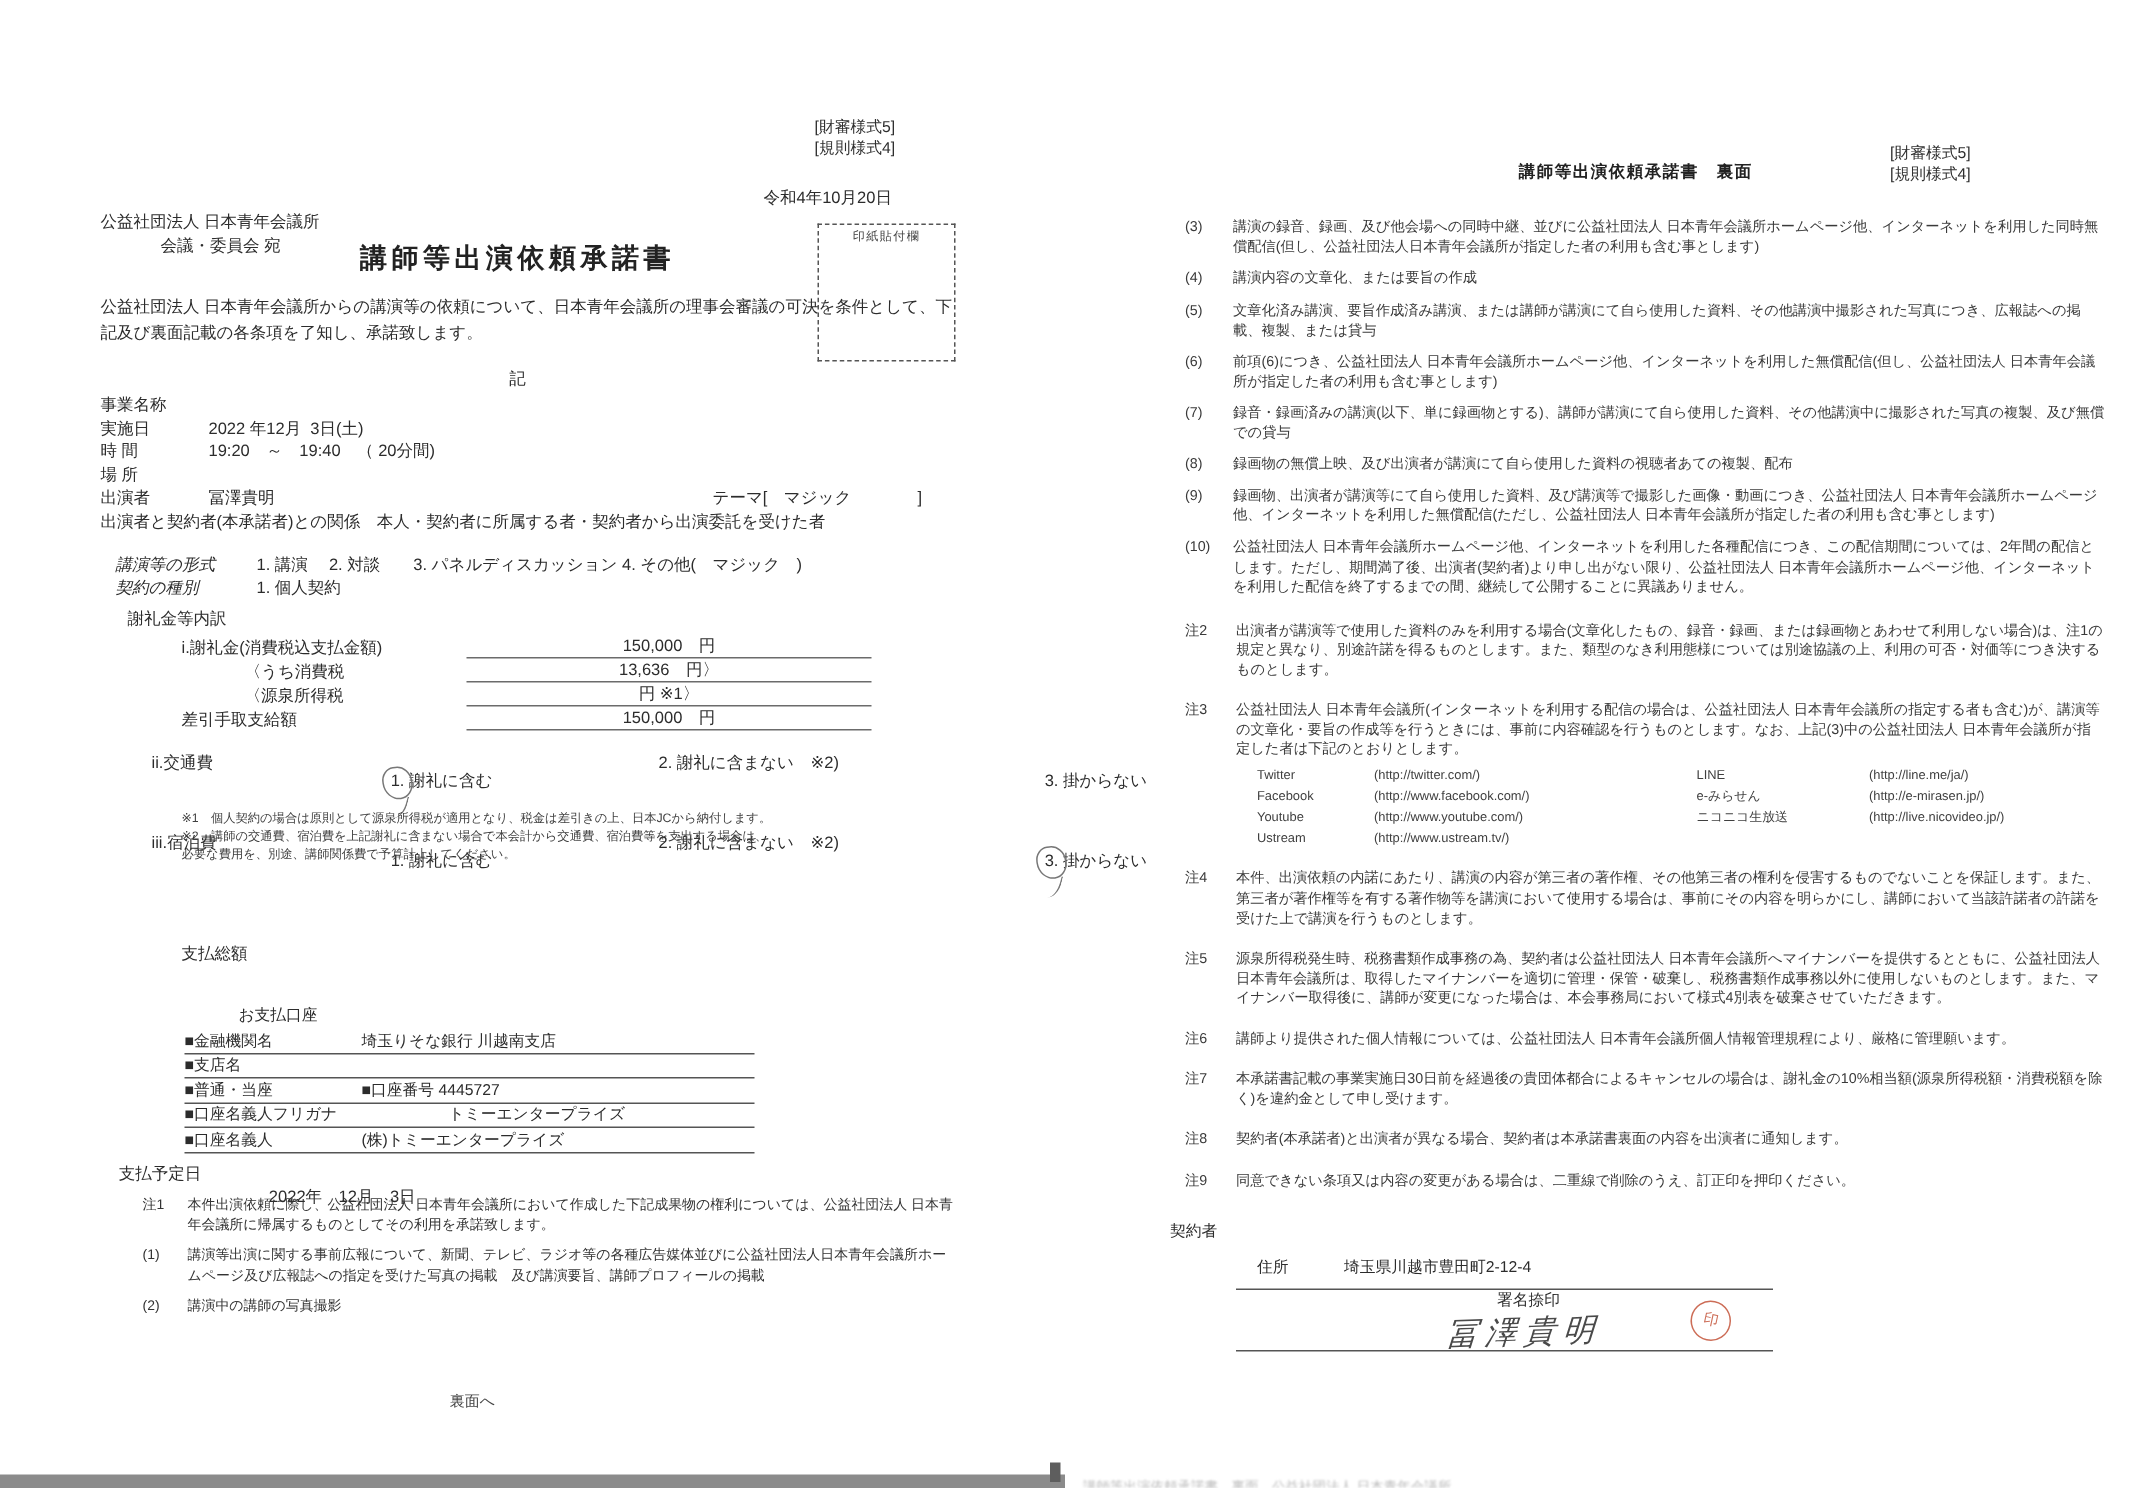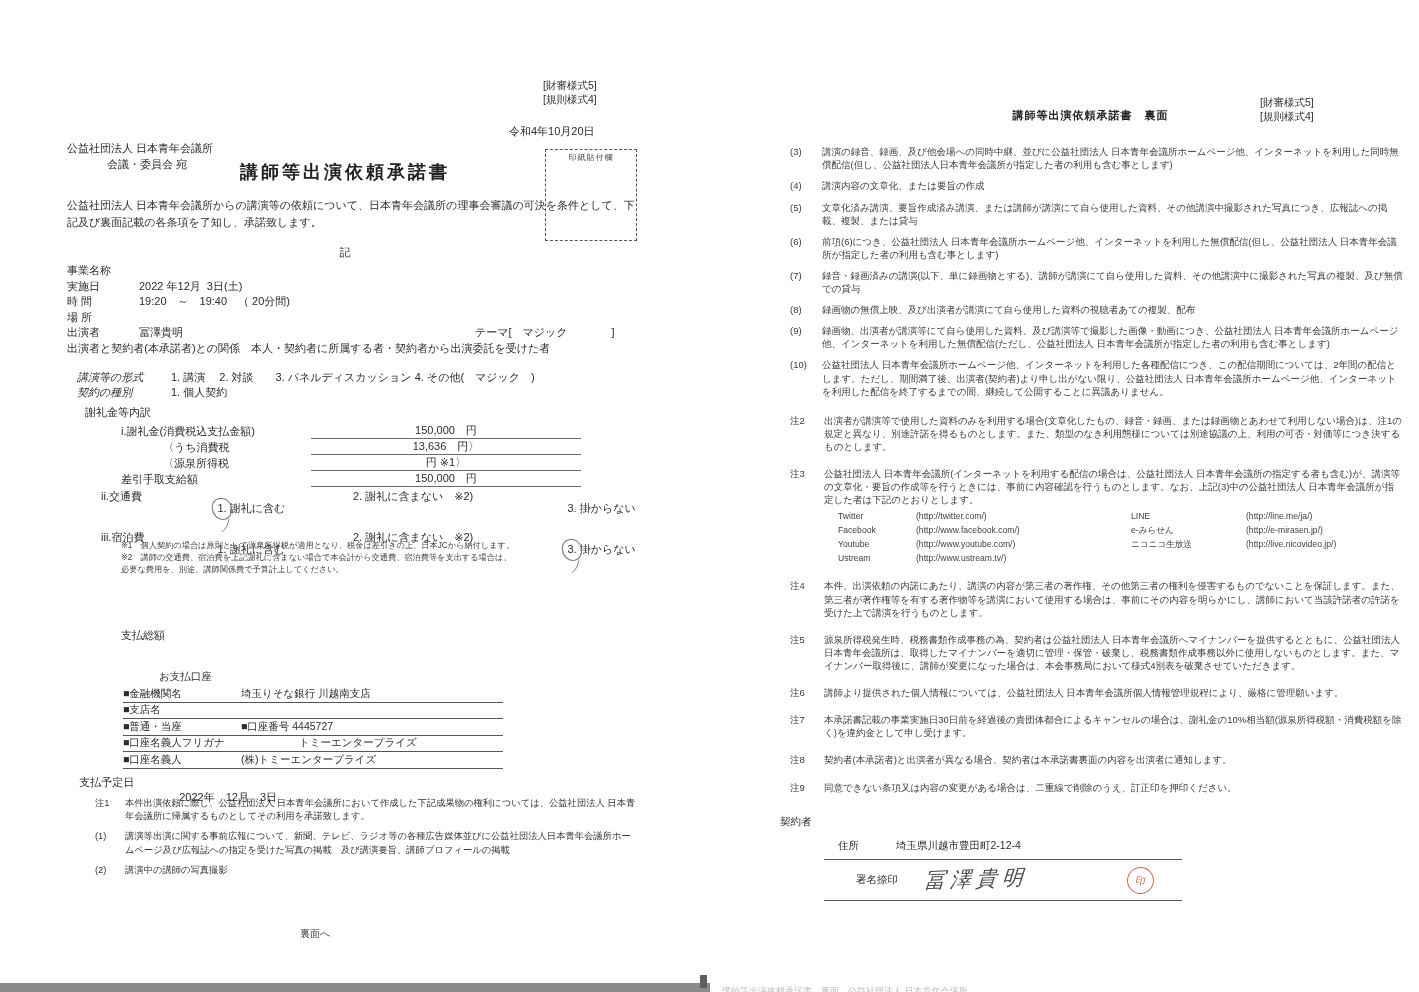--- a/index.html
+++ b/index.html
@@ -43,21 +43,21 @@
   .fmt2row{display:flex;white-space:pre;}
   .fmt2row .flabel{flex:0 0 94px;font-style:italic;}
 
   .hono{position:absolute;left:20px;top:330px;width:555px;font-size:11px;color:#2c2c2c;}
   .hono .hd{margin-bottom:3px;}
   .mtable{margin-left:36px;width:460px;}
   .mrow{display:flex;align-items:flex-end;height:16px;}
   .mrow .mlabel{flex:0 0 190px;white-space:pre;}
   .mrow.indent .mlabel{padding-left:42px;box-sizing:border-box;}
   .mrow .mval{flex:1;border-bottom:1.4px solid #6b6b6b;text-align:center;white-space:pre;}
-  .optrow{display:flex;margin-top:2px;white-space:pre;position:relative;}
+  .optrow{display:flex;margin-top:14px;white-space:pre;position:relative;gap:43px;}
   .optrow .olabel{flex:0 0 92px;}
   .optrow .opt1{flex:0 0 160px;}
   .optrow .opt2{flex:0 0 190px;}
   .circled{display:inline-block;position:relative;}
   .circled::after{
     content:"";position:absolute;left:-5px;top:-4px;width:18px;height:20px;
     border:1.6px solid #777;border-radius:50% 60% 55% 65%;transform:rotate(-8deg);
   }
   .tail::before{
     content:"";position:absolute;left:2px;top:15px;width:8px;height:16px;
@@ -93,21 +93,21 @@
   #page2 .note{margin-bottom:14px;margin-left:12px;}
   #page2 .note .num{flex:0 0 34px;}
 
   .services{margin:4px 0 14px 60px;display:grid;grid-template-columns:78px 215px 115px 180px;
     font-size:8.6px;line-height:1.6;color:#3f3f3f;}
 
   .contractor{margin-left:2px;margin-top:20px;font-size:10.5px;color:#2c2c2c;}
   .addr-row{display:flex;margin:10px 0 6px 58px;white-space:pre;}
   .addr-row .alabel{flex:0 0 58px;}
   .signbox{margin-left:44px;width:358px;border-top:1.6px solid #555;border-bottom:1.6px solid #555;
-    height:40px;display:flex;align-items:center;position:relative;}
+    height:40px;display:flex;align-items:center;position:relative;flex-direction:column;}
   .signbox .slabel{margin-left:32px;font-size:10.5px;}
   .signature{margin-left:26px;font-family:"DejaVu Serif",serif;font-style:italic;font-size:21px;
     color:#4a4a4a;letter-spacing:5px;transform:rotate(-2deg) skewX(-6deg);}
   .seal{position:absolute;right:28px;top:7px;width:25px;height:25px;border:1.6px solid #c4543a;
     border-radius:50%;color:#c4543a;font-size:10px;display:flex;align-items:center;justify-content:center;
     transform:rotate(12deg);opacity:.85;}
 
   .scan-bar-left{position:absolute;left:0;bottom:0;width:710px;height:9px;background:#8b8b8b;}
   .scan-mark{position:absolute;left:700px;bottom:4px;width:7px;height:13px;background:#5e5e5e;}
   .scan-ghost-text{position:absolute;left:722px;bottom:0;width:600px;height:7px;overflow:hidden;

